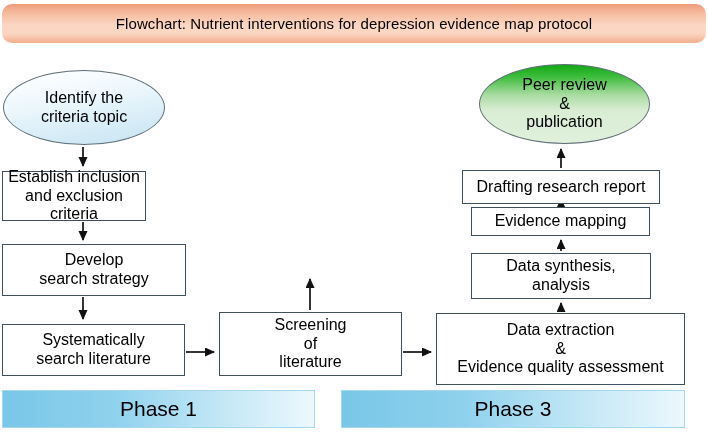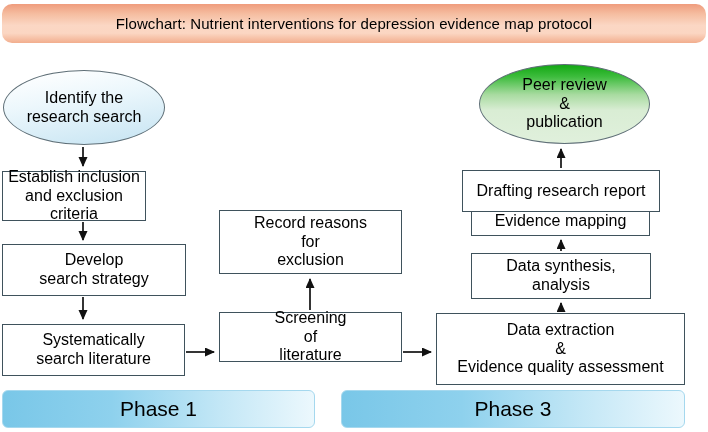--- a/index.html
+++ b/index.html
@@ -20,30 +20,30 @@
   }
   .rect{background:#ffffff;border:1.6px solid #3f525c;box-sizing:border-box;}
   .ellipse{border-radius:50%;border:1.3px solid #5f6f77;box-sizing:border-box;}
   .ellipse-blue{background:linear-gradient(170deg,#ffffff 5%,#ecf7fc 40%,#c8e5f3 95%);}
   .ellipse-green{background:linear-gradient(180deg,#12a812 0%,#3dbc3d 15%,#a8dba0 38%,#d9edd4 58%,#e0f0dc 100%);}
   #n-identify{left:3px;top:70px;width:162px;height:75px;}
   #n-criteria{left:2px;top:171px;width:144px;height:50px;}
   #n-strategy{left:2px;top:244px;width:184px;height:52px;}
   #n-search{left:2px;top:324px;width:183px;height:52px;}
   #n-record{left:219px;top:210px;width:183px;height:64px;}
-  #n-screening{left:219px;top:312px;width:183px;height:50px;}
+  #n-screening{left:219px;top:312px;width:183px;height:64px;}
   #n-extraction{left:436px;top:313px;width:249px;height:72px;}
   #n-synthesis{left:471px;top:253px;width:180px;height:46px;}
   #n-mapping{left:471px;top:207px;width:179px;height:29px;}
-  #n-drafting{left:462px;top:170px;width:198px;height:42px;}
+  #n-drafting{left:462px;top:170px;width:198px;height:34px;}
   #n-peer{left:479px;top:64px;width:171px;height:80px;text-align:center;}
   .phase-bar{
     position:absolute;top:390px;height:38px;
     background:linear-gradient(90deg,#79c7e8 0%,#8ed1ed 35%,#c3e7f6 70%,#ecf8fd 100%);
-    border:1px solid #a5d8ee;border-radius:6px;box-sizing:border-box;
+    border:1px solid #a5d8ee;border-radius:0;box-sizing:border-box;
     display:flex;align-items:center;justify-content:center;font-size:21px;
   }
   #phase1{left:2px;width:313px;}
   #phase2{left:341px;width:344px;}
   svg.arrows{position:absolute;left:0;top:0;pointer-events:none;}
   svg.arrows line{stroke:#111;stroke-width:1.7;}
 </style>
 </head>
 <body>
 
@@ -63,30 +63,27 @@
     <line x1="186" y1="352" x2="214" y2="352" marker-end="url(#ah)"></line>
     <line x1="310" y1="310" x2="310" y2="279" marker-end="url(#ah)"></line>
     <line x1="403" y1="352" x2="431" y2="352" marker-end="url(#ah)"></line>
     <line x1="561" y1="311" x2="561" y2="303" marker-end="url(#ah)"></line>
     <line x1="561" y1="251" x2="561" y2="240" marker-end="url(#ah)"></line>
     <line x1="561" y1="205" x2="561" y2="199" marker-end="url(#ah)"></line>
     <line x1="561" y1="168" x2="561" y2="149" marker-end="url(#ah)"></line>
   </svg>
 
   <div id="n-identify" class="node ellipse ellipse-blue">Identify the
-research search</div>
+criteria topic</div>
   <div id="n-criteria" class="node rect">Establish inclusion
 and exclusion criteria</div>
   <div id="n-strategy" class="node rect">Develop
 search strategy</div>
   <div id="n-search" class="node rect">Systematically
 search literature</div>
-  <div id="n-record" class="node rect">Record reasons
-for
-exclusion</div>
   <div id="n-screening" class="node rect">Screening
 of
 literature</div>
   <div id="n-extraction" class="node rect">Data extraction
 &amp;
 Evidence quality assessment</div>
   <div id="n-synthesis" class="node rect">Data synthesis,
 analysis</div>
   <div id="n-mapping" class="node rect">Evidence mapping</div>
   <div id="n-drafting" class="node rect">Drafting research report</div>

